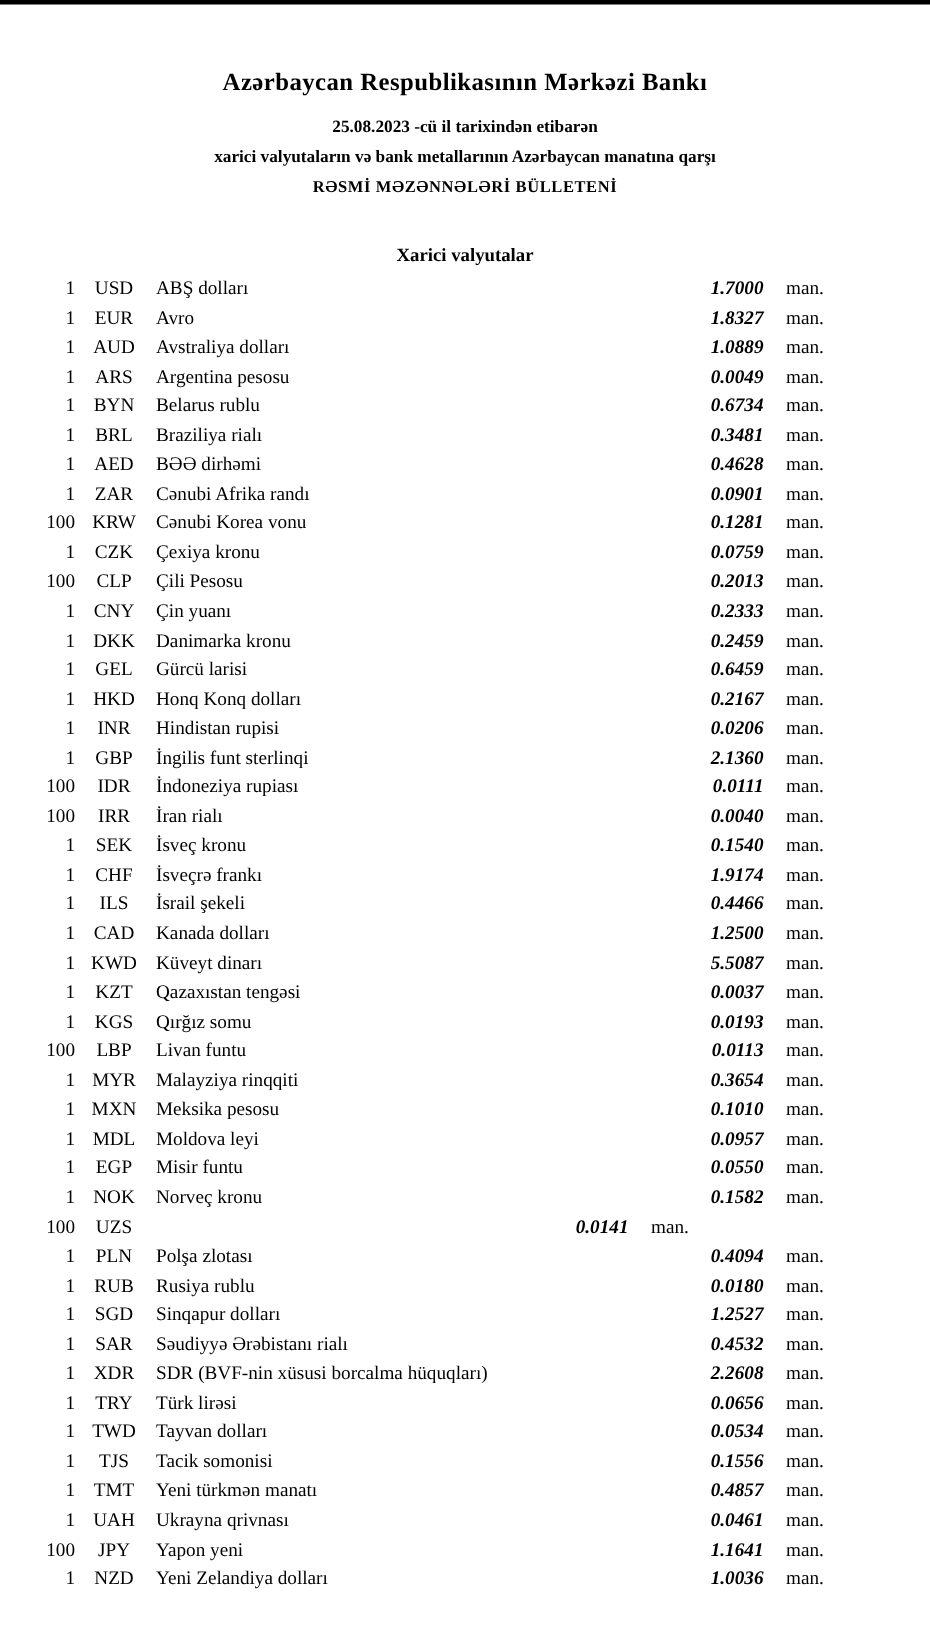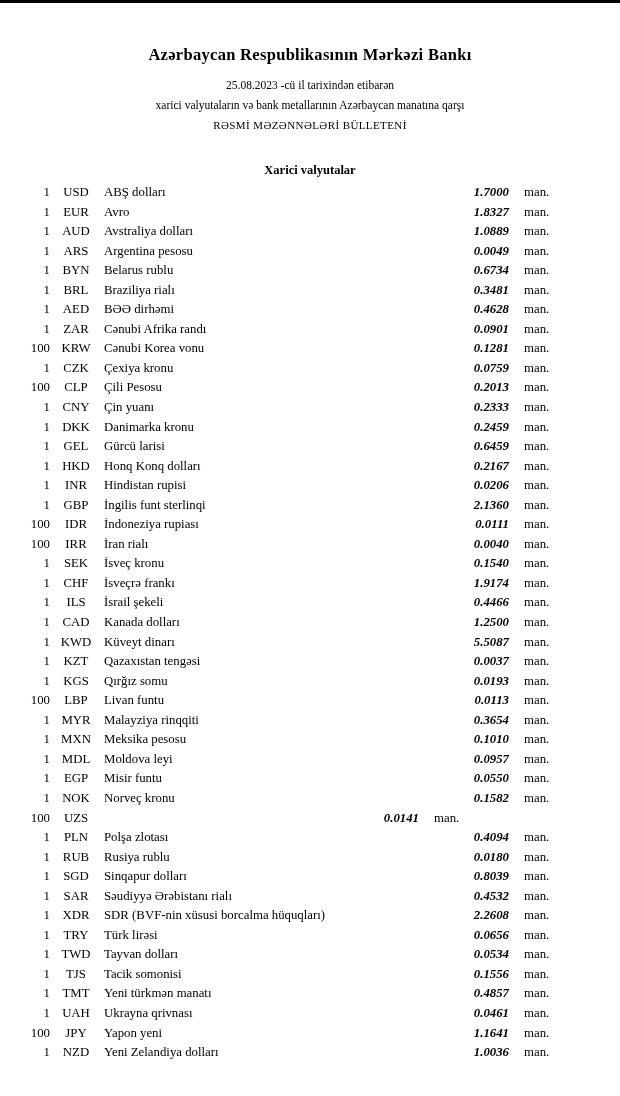--- a/index.html
+++ b/index.html
@@ -25,21 +25,21 @@
   }
   .doc-title {
     text-align: center;
     font-weight: bold;
     font-size: 16.5px;
     letter-spacing: 0.3px;
     margin: 0 0 10px 0;
   }
   .doc-sub {
     text-align: center;
-    font-weight: normal;
+    font-weight: bold;
     font-size: 11.5px;
     line-height: 20px;
     margin: 0;
   }
   .doc-sub.caps {
     font-size: 11px;
     letter-spacing: 0.4px;
   }
   .section-title {
     text-align: center;
@@ -369,21 +369,21 @@
     <span class="code">RUB</span>
     <span class="name">Rusiya rublu</span>
     <span class="rate">0.0180</span>
     <span class="unit">man.</span>
   </div>
 
   <div class="row">
     <span class="qty">1</span>
     <span class="code">SGD</span>
     <span class="name">Sinqapur dolları</span>
-    <span class="rate">0.8039</span>
+    <span class="rate">1.2527</span>
     <span class="unit">man.</span>
   </div>
 
   <div class="row">
     <span class="qty">1</span>
     <span class="code">SAR</span>
     <span class="name">Səudiyyə Ərəbistanı rialı</span>
     <span class="rate">0.4532</span>
     <span class="unit">man.</span>
   </div>

